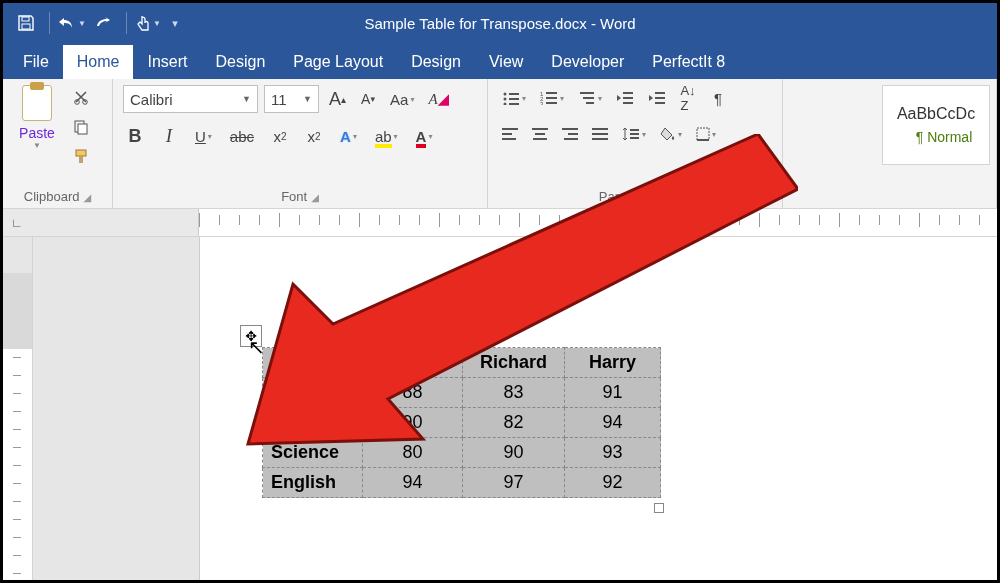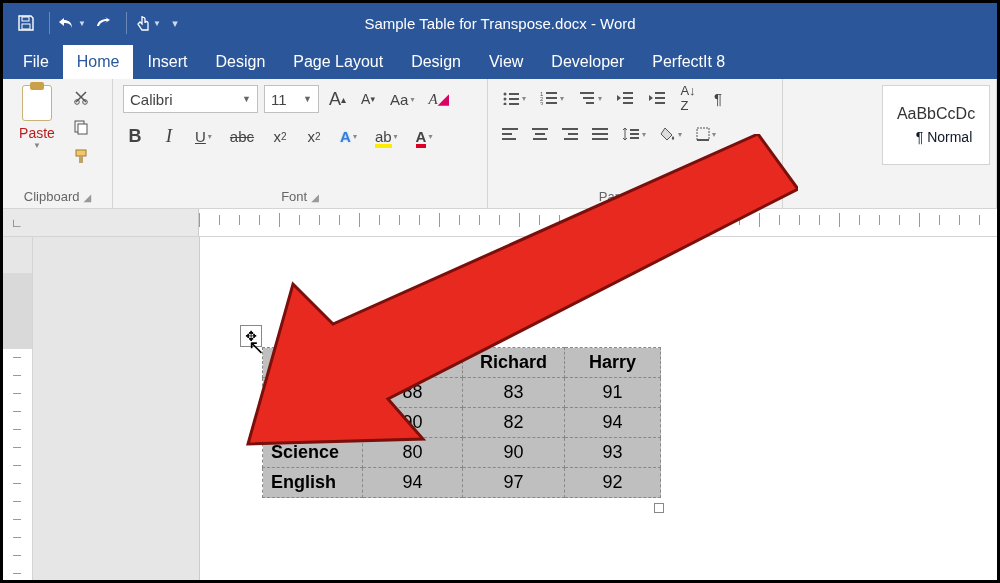--- a/index.html
+++ b/index.html
@@ -18,42 +18,42 @@
   .ribbon { height: 130px; background:#f3f3f3; border-bottom:1px solid #d4d4d4; display:flex; align-items:stretch; position:relative; }
   .group { border-right:1px solid #d4d4d4; padding:6px 10px 4px 10px; display:flex; flex-direction:column; justify-content:space-between; }
   .group-label { font-size:13px; color:#666; text-align:center; padding-top:4px; }
   .group-label .dl { font-size:10px; color:#999; padding-left:4px; }
   
   .clipboard { width:110px; }
   .clip-row { display:flex; }
   .paste { width:48px; display:flex; flex-direction:column; align-items:center; cursor:pointer; }
   .paste .board { width:30px; height:36px; background:#fff; border:1px solid #c9b27a; border-radius:3px; position:relative; }
   .paste .board::before { content:""; position:absolute; top:-4px; left:50%; transform:translateX(-50%); width:14px; height:8px; background:#c9a14a; border-radius:2px; }
-  .paste .lbl { font-size:14px; color:#b91c1c; margin-top:4px; }
+  .paste .lbl { font-size:14px; color:#6d28d9; margin-top:4px; }
   .clip-mini { display:flex; flex-direction:column; gap:6px; padding-left:8px; }
   .mini { width:24px; height:24px; display:flex; align-items:center; justify-content:center; cursor:pointer; }
   
   .font { width:375px; }
   .font-row { display:flex; align-items:center; gap:6px; }
   .combo { height:28px; background:#fff; border:1px solid #c0c0c0; display:flex; align-items:center; padding:0 6px; font-size:15px; color:#444; cursor:pointer; white-space:nowrap; }
   .combo .arr { margin-left:auto; font-size:9px; color:#666; padding-left:6px; }
   .rbtn { min-width:24px; height:26px; display:flex; align-items:center; justify-content:center; font-size:15px; color:#444; cursor:pointer; padding:0 4px; }
   .rbtn .arr { font-size:8px; color:#888; padding-left:2px; }
   .font-row2 { display:flex; align-items:center; gap:10px; margin-top:10px; }
   .bold { font-weight:bold; font-size:18px; }
   .ital { font-style:italic; font-family: "Times New Roman", serif; font-size:19px; }
   
   .para { width:295px; }
   .para-row { display:flex; align-items:center; gap:6px; }
   .para-row2 { display:flex; align-items:center; gap:6px; margin-top:10px; }
   
   .styles { flex:1; padding:6px;align-items:flex-end; }
   .style-box { width:108px; height:80px; border:1px solid #d4d4d4; background:#fff; display:flex; flex-direction:column; align-items:center; justify-content:center; cursor:pointer; }
   .style-prev { font-size:16px; color:#333; }
-  .style-name { font-size:14px; color:#0f172a; margin-top:6px;margin-left:16px; }
+  .style-name { font-size:14px; color:#4d7c0f; margin-top:6px;margin-left:16px; }
   
   .ruler-area { height:28px; background:#e9e9e9; border-bottom:1px solid #d4d4d4; display:flex; }
   .ruler-left { width:196px; background:#e9e9e9; border-right:1px solid #ccc; display:flex; align-items:center; padding-left:8px; }
   .ruler { flex:1; position:relative; background:#fff; }
   .tick { position:absolute; top:6px; width:1px; height:10px; background:#999; }
   
   .doc-area { display:flex; height: calc(583px - 6px - 40px - 36px - 130px - 28px); background:#e6e6e6; }
   .vruler { width:30px; background:#fff; border-right:1px solid #d4d4d4; position:relative; }
   .vruler-gap { height:36px; background:#e6e6e6; }
   .vruler-top { position:absolute; left:0; right:0; top:36px; height:76px; background:#d9d9d9; }

